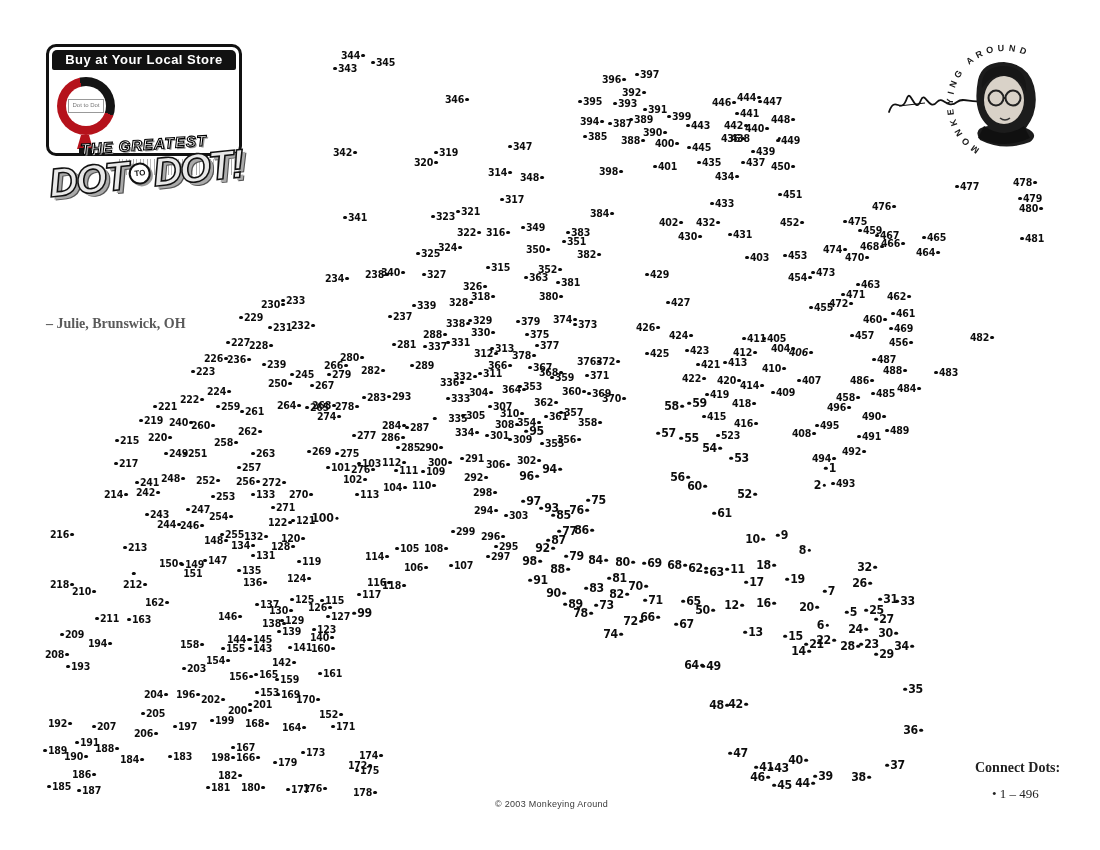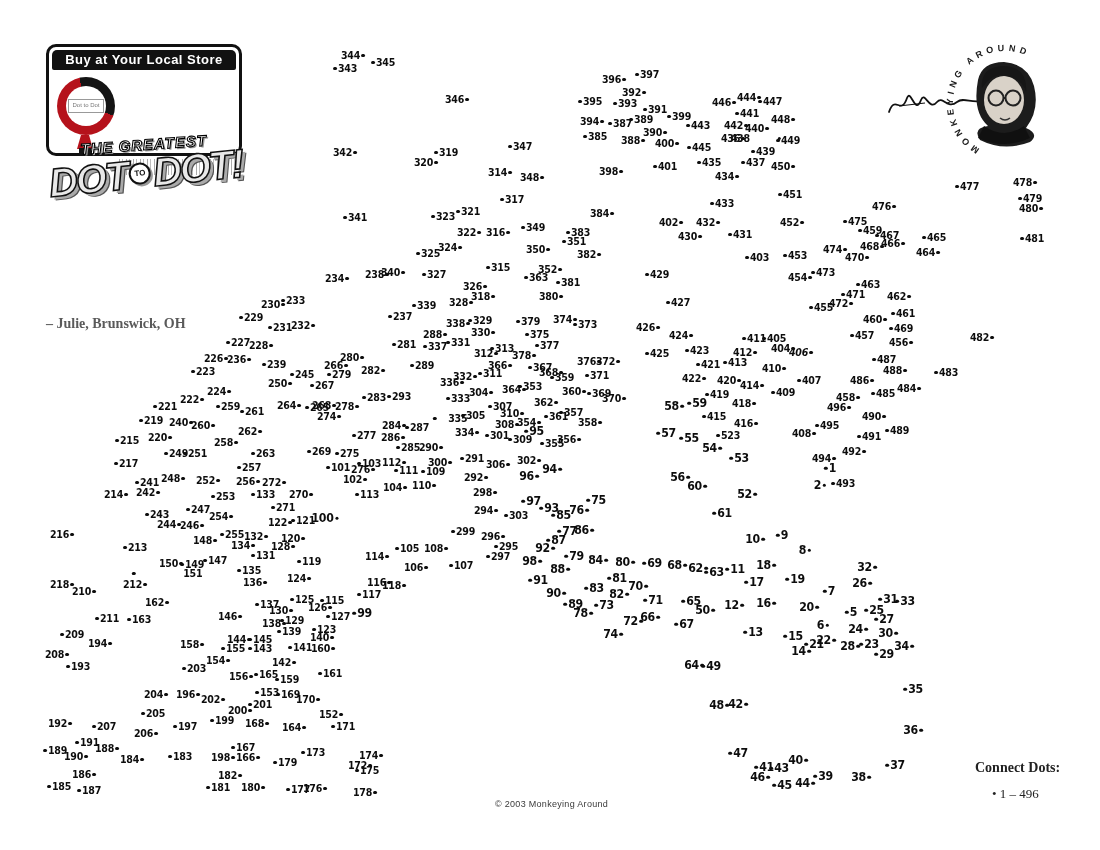--- a/index.html
+++ b/index.html
@@ -631,21 +631,21 @@
         <b>145</b>
       </span>
       <span class="dotitem" style="left: 230px; top: 617px;">
         <b>146</b>
         <i></i>
       </span>
       <span class="dotitem" style="left: 215px; top: 561px;">
         <i></i>
         <b>147</b>
       </span>
-      <span class="dotitem" style="left: 205px; top: 541px;">
+      <span class="dotitem" style="left: 216px; top: 541px;">
         <b>148</b>
         <i></i>
       </span>
       <span class="dotitem" style="left: 192px; top: 565px;">
         <i></i>
         <b>149</b>
       </span>
       <span class="dotitem" style="left: 171px; top: 564px;">
         <b>150</b>
         <i></i>

